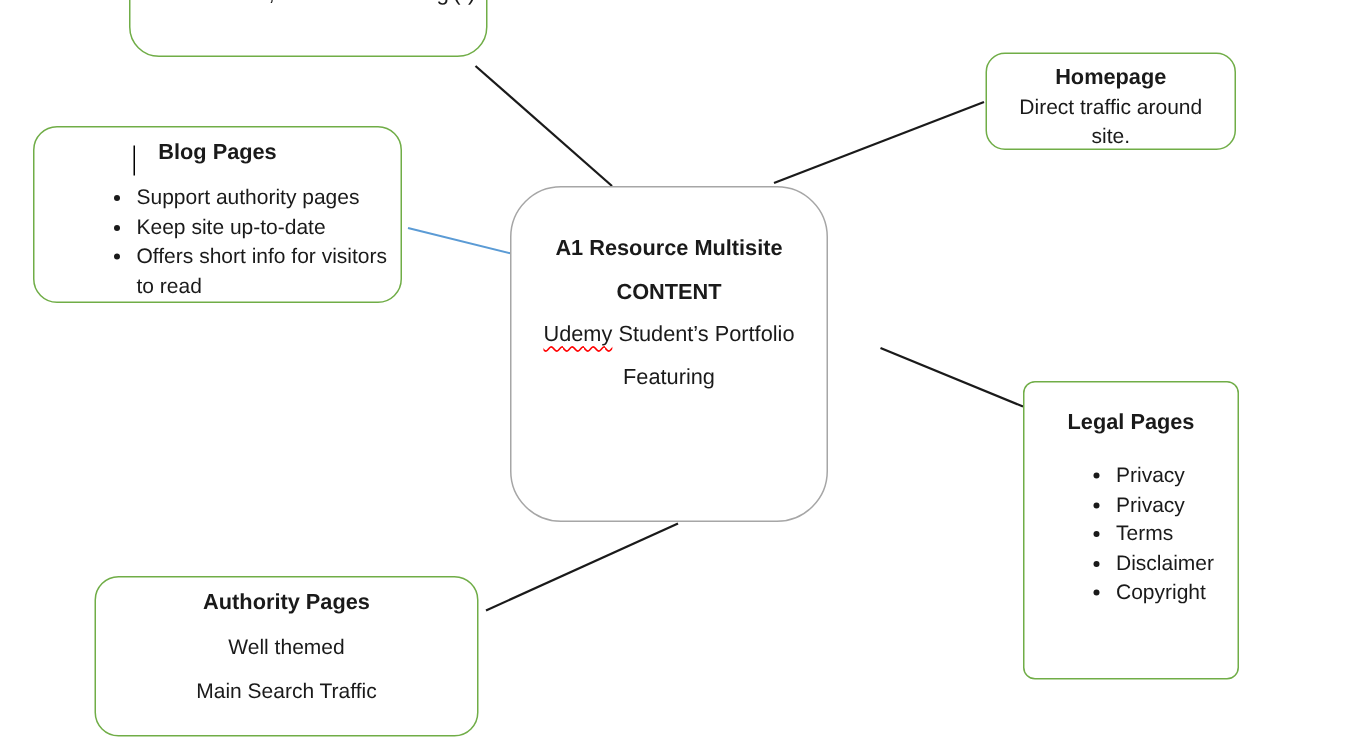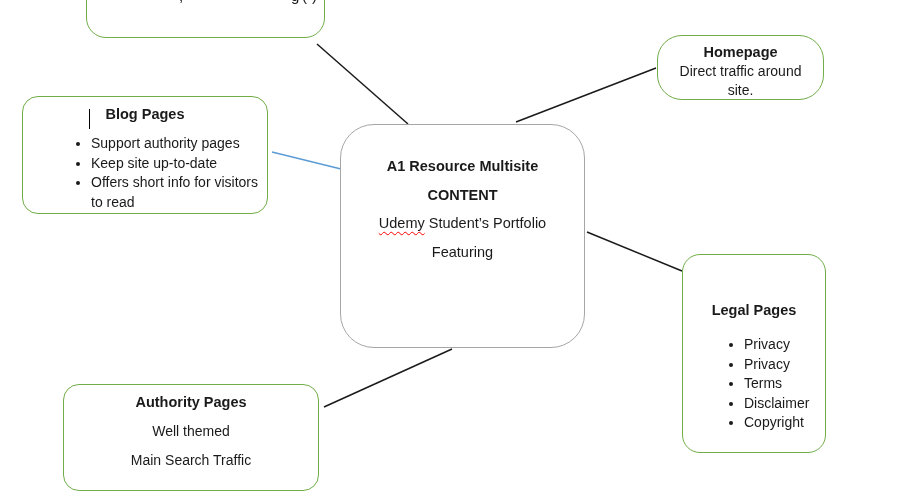--- a/index.html
+++ b/index.html
@@ -50,73 +50,73 @@
   }
   .frag {
     position: absolute;
     top: -12px;
     font-size: 15px;
     line-height: 15px;
     color: #1a1a1a;
   }
   
   .blog-box {
-    left: 22px; top: 96px;
+    left: 22px; top: 84px;
     width: 246px; height: 118px;
     border-radius: 16px;
     padding-top: 8px;
   }
   .caret {
     position: absolute;
     left: 66px; top: 12px;
     width: 0; height: 20px;
     border-left: 1.5px solid #000;
   }
   .blog-box ul {
     margin: 10px 0 0 0;
     padding: 0 4px 0 56px;
     list-style: disc;
   }
   .blog-box li { line-height: 19.5px; margin-left: 12px; }
   
   .homepage-box {
     left: 657px; top: 35px;
     width: 167px; height: 65px;
-    border-radius: 25px;
+    border-radius: 13px;
     padding-top: 7px;
   }
   .homepage-box .body {
     width: 140px;
     text-align: center;
     margin: 0 auto;
     line-height: 18.5px;
   }
   
   .center-box {
     left: 340px; top: 124px;
-    width: 245px; height: 224px;
+    width: 212px; height: 224px;
     border-radius: 34px;
     padding-top: 32px;
     font-size: 14.5px;
   }
   .center-box p { width: 200px; }
   .center-box .bold { font-weight: bold; }
   .squiggle {
     text-decoration: underline;
     text-decoration-style: wavy;
     text-decoration-color: #FF0000;
     text-decoration-thickness: 1px;
     text-underline-offset: 3px;
   }
   
   .legal-box {
     left: 682px; top: 254px;
     width: 144px; height: 199px;
-    border-radius: 18px;
-    padding-top: 46px;
+    border-radius: 8px;
+    padding-top: 18px;
   }
   .legal-box ul {
     margin: 15px 0 0 0;
     padding: 0 0 0 61px;
     list-style: disc;
   }
   .legal-box li { line-height: 19.5px; }
   
   .authority-box {
     left: 63px; top: 384px;

